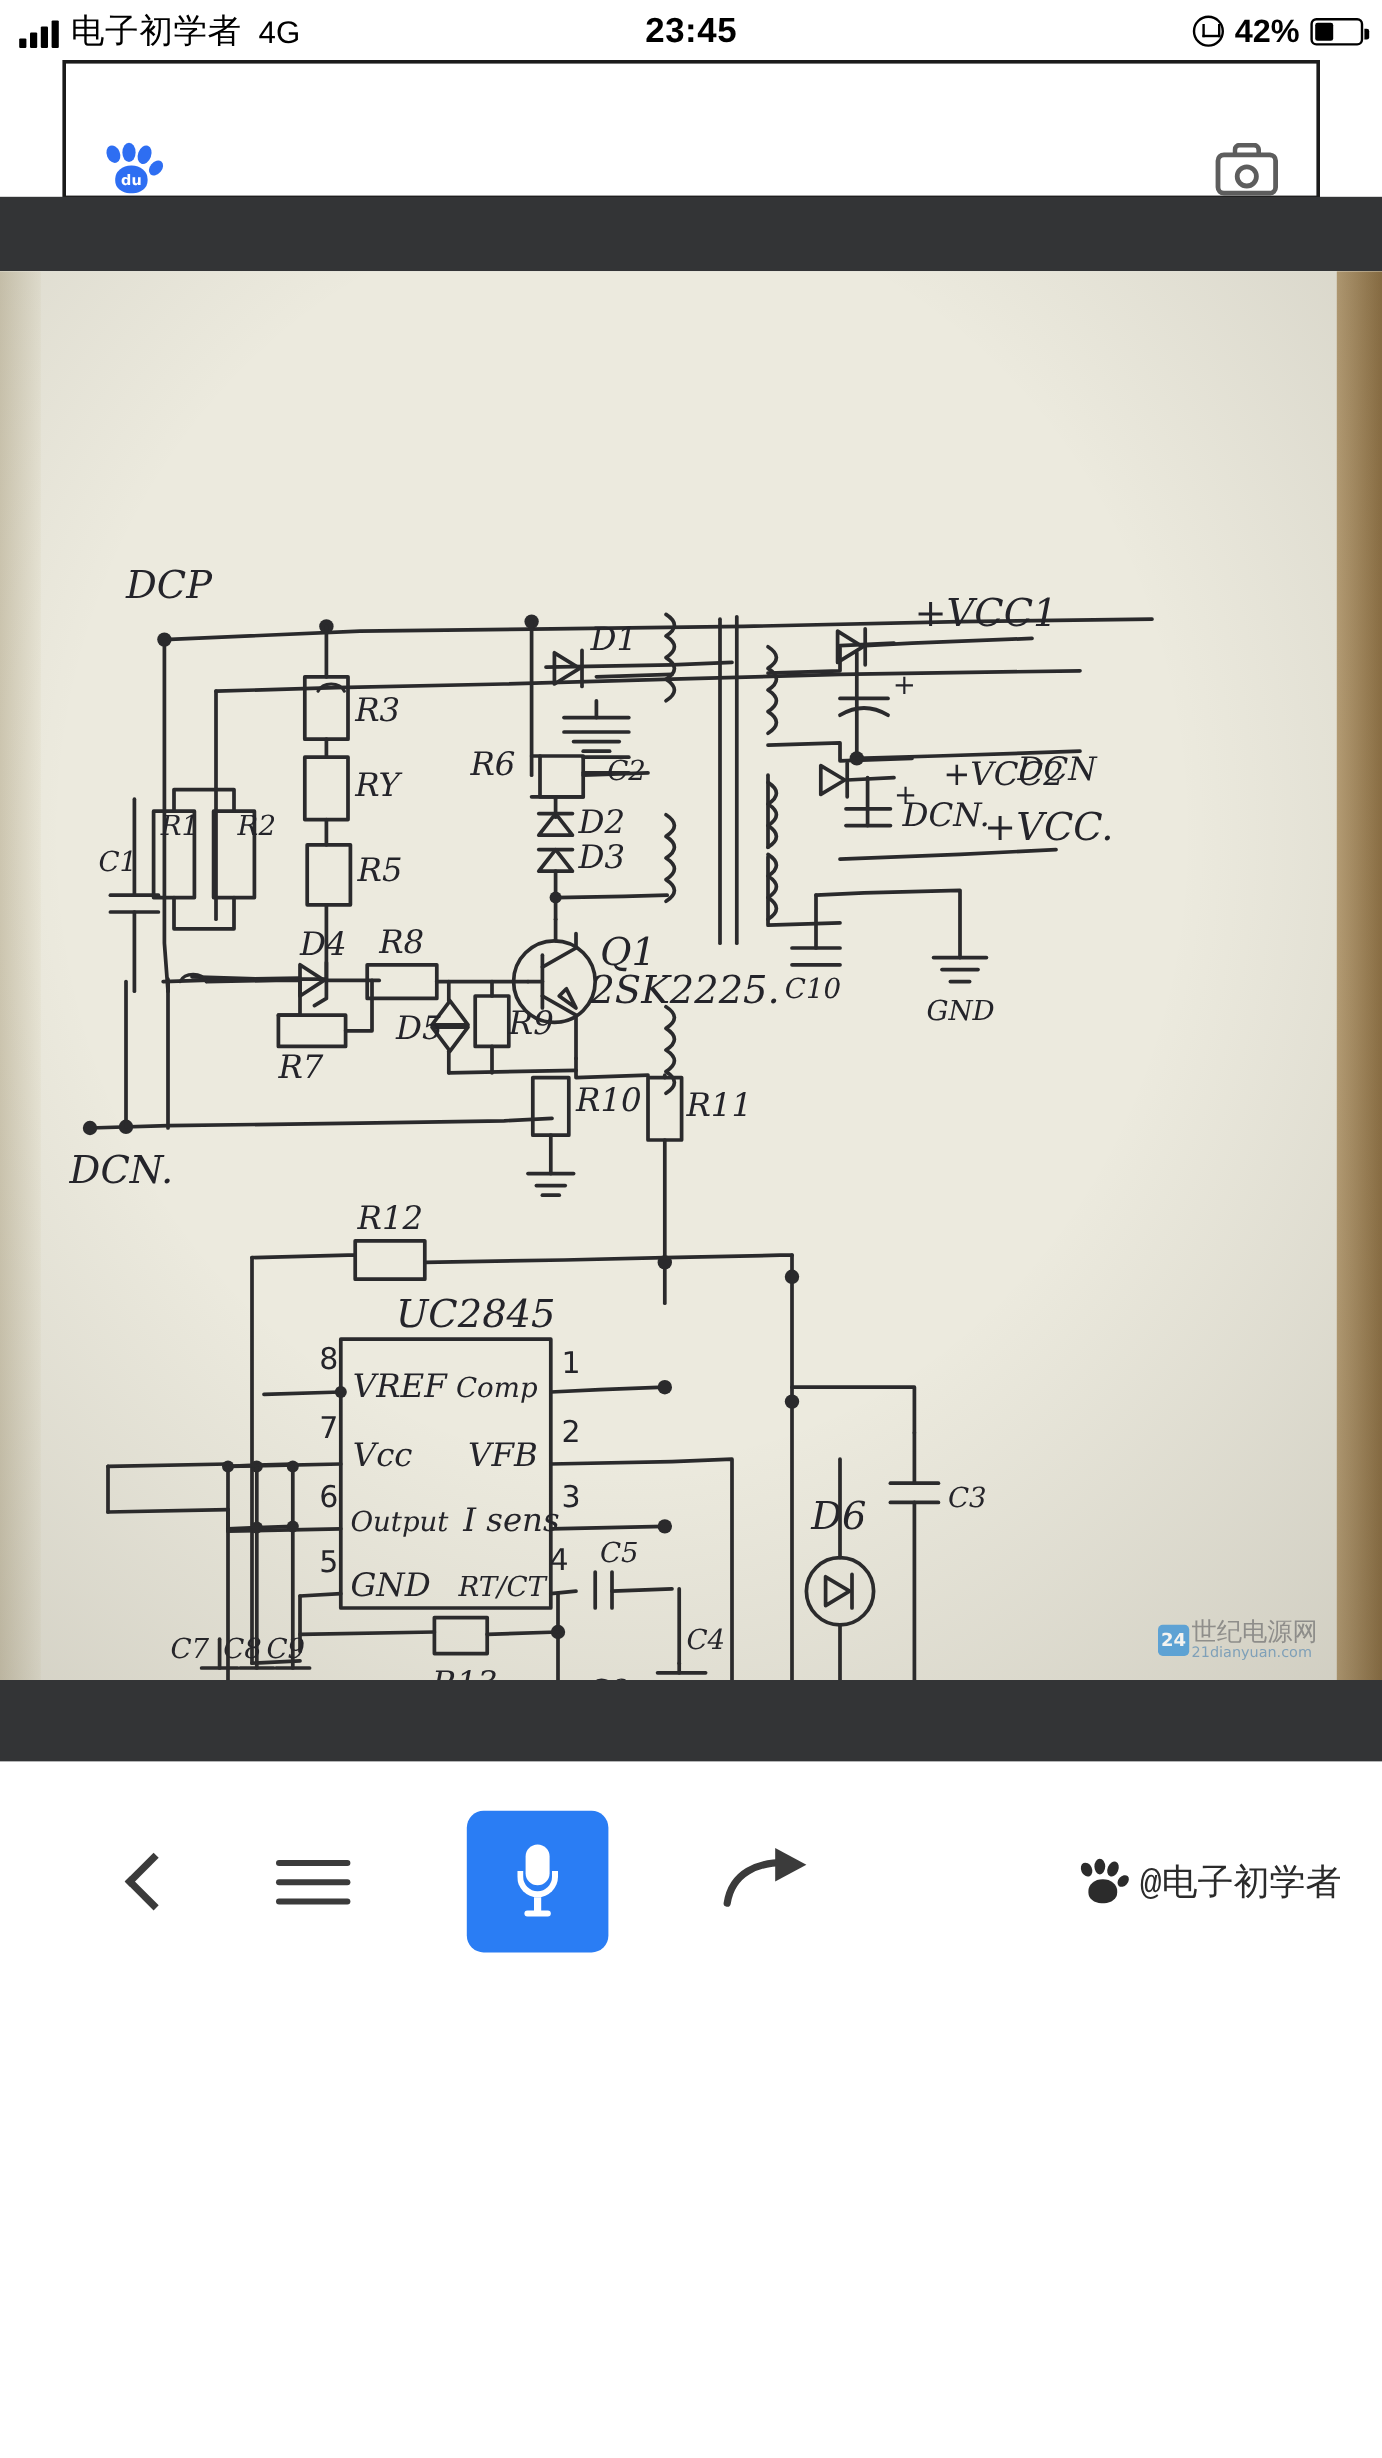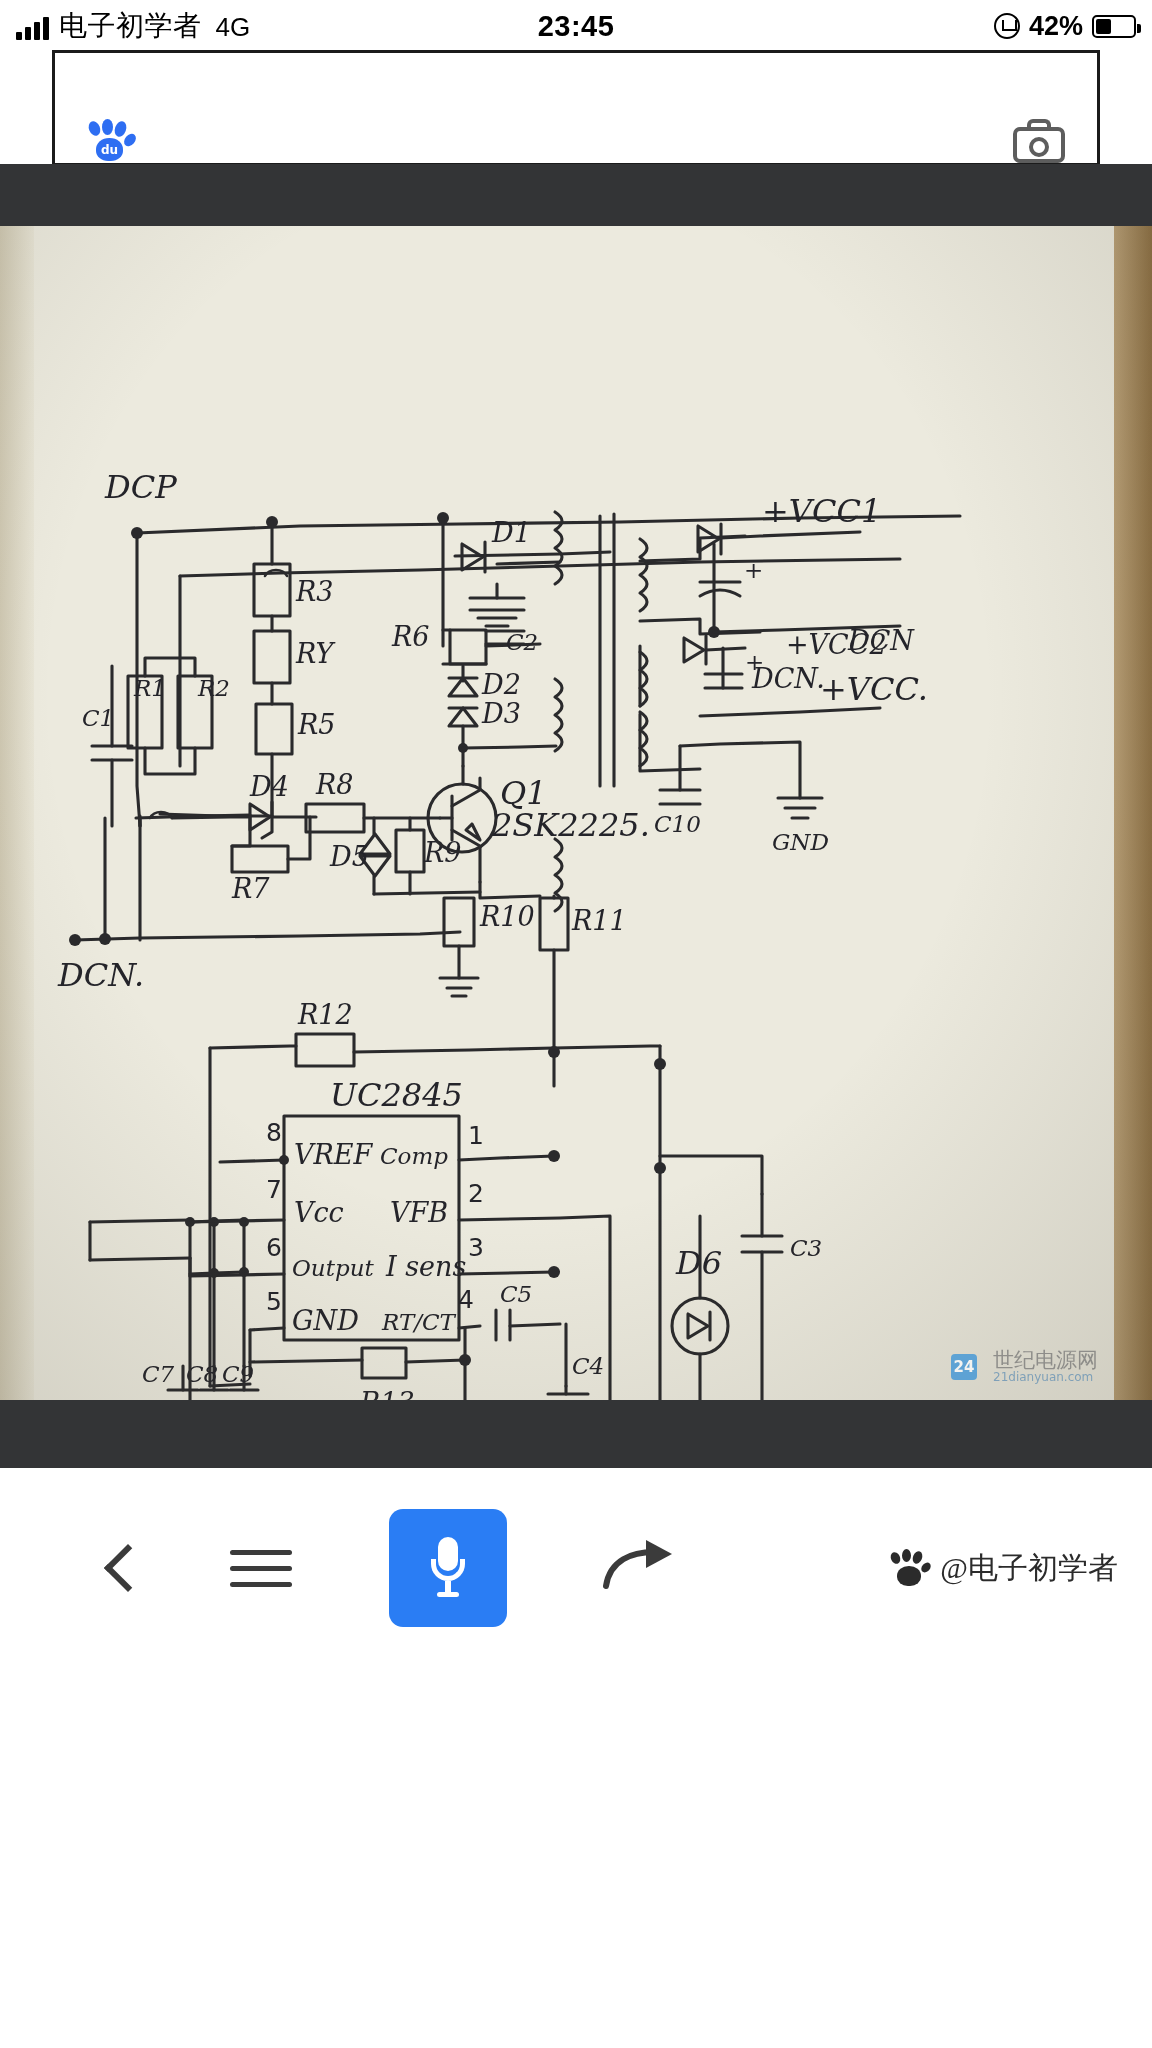--- a/index.html
+++ b/index.html
@@ -75,21 +75,21 @@
   svg.sch .thin { stroke-width:2.6; }
   svg.sch .dot { fill:#2a2a2c; stroke:none; }
   svg.sch text { fill:#24242a; font-family:"DejaVu Serif", serif;
     font-size:27px; font-style:italic; }
   svg.sch text.sm { font-size:23px; }
   svg.sch text.pin { font-size:25px; font-style:normal; font-family:"DejaVu Sans", sans-serif;}
   svg.sch text.big { font-size:32px; }
 
   
   .wm { position:absolute; right:54px; bottom:16px; display:flex; align-items:center;
-    gap:16px; opacity:.72; }
+    gap:2px; opacity:.72; }
   .wm .sq { width:26px; height:26px; background:#2f8fd8; border-radius:4px; color:#fff;
     font-size:15px; font-weight:bold; display:flex; align-items:center;
     justify-content:center; font-family:"DejaVu Sans", sans-serif; }
   .wm .t1x { font-size:21px; color:#737373; font-family:"DejaVu Sans", sans-serif;}
   .wm .t2x { font-size:12px; color:#5e8db3; font-family:"DejaVu Sans", sans-serif;}
   .wmcol { display:flex; flex-direction:column; line-height:1.05; }
 
   
   .bottom { position:absolute; left:0; top:1468px; width:1152px; height:580px;
     background:#fff; }
@@ -117,21 +117,21 @@
   .nav-share { position:absolute; left:600px; width:80px; height:60px; }
   .nav-zhihu { position:absolute; right:34px; display:flex; align-items:center; gap:10px; }
   .zh-paw { width:40px; height:38px; position:relative; }
   .zh-paw .zt { position:absolute; background:#2b2b2b; border-radius:50%; }
   .zh-paw .z1{width:9px;height:12px;left:1px;top:3px;transform:rotate(-25deg);}
   .zh-paw .z2{width:9px;height:13px;left:12px;top:0px;}
   .zh-paw .z3{width:9px;height:13px;left:23px;top:2px;transform:rotate(22deg);}
   .zh-paw .z4{width:8px;height:11px;left:32px;top:13px;transform:rotate(42deg);}
   .zh-paw .zp{position:absolute;left:7px;top:17px;width:24px;height:20px;
     background:#2b2b2b;border-radius:49% 49% 45% 45%;}
-  .zhtext { font-size:30px; color:#2b2b2b; font-family:Liberation Serif, serif; }
+  .zhtext { font-size:30px; color:#2b2b2b; font-family:Liberation Mono, monospace; }
 </style>
 </head>
 <body>
 
 <div class="statusbar">
   <div class="sb-left">
     <div class="bars">
       <i></i>
         <i></i>
         <i></i>

